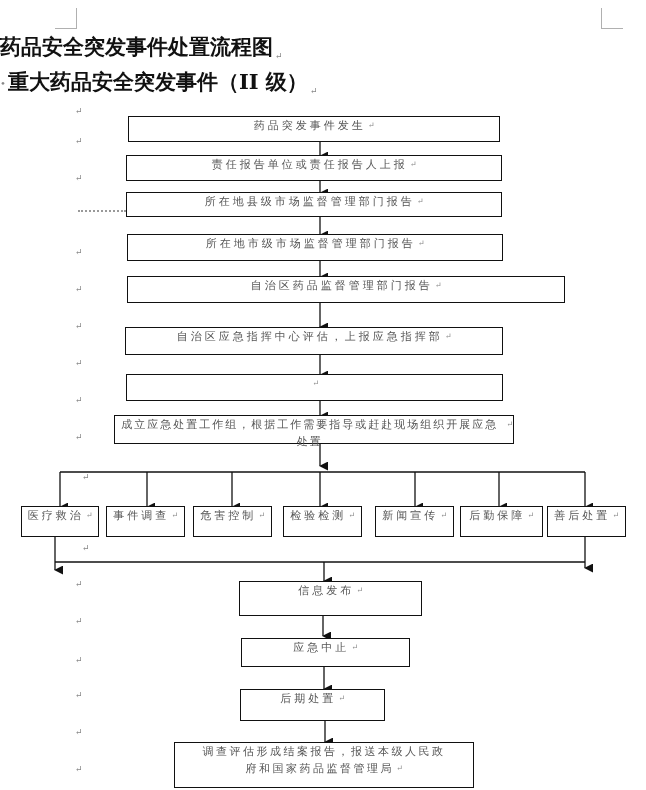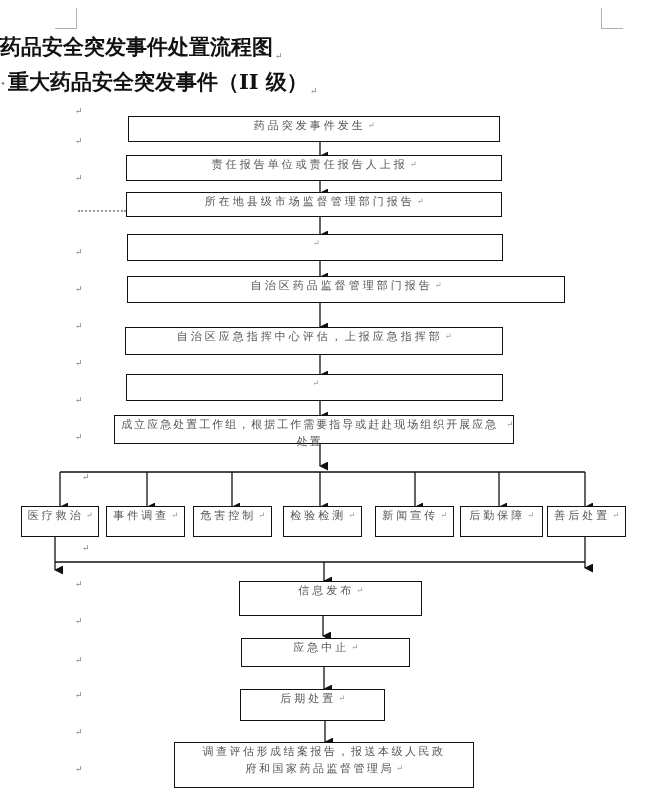--- a/index.html
+++ b/index.html
@@ -89,20 +89,21 @@
   </div>
 <div class="box" style="left:126px;top:155px;width:376px;height:26px">
     <span>责任报告单位或责任报告人上报</span>
     <span class="pm">↵</span>
   </div>
 <div class="box" style="left:126px;top:192px;width:376px;height:25px">
     <span>所在地县级市场监督管理部门报告</span>
     <span class="pm">↵</span>
   </div>
 <div class="box" style="left:127px;top:234px;width:376px;height:27px">
+    <span>所在地市级市场监督管理部门报告</span>
     <span class="pm">↵</span>
   </div>
 <div class="box" style="left:127px;top:276px;width:438px;height:27px">
     <span>自治区药品监督管理部门报告</span>
     <span class="pm">↵</span>
   </div>
 <div class="box" style="left:125px;top:327px;width:378px;height:28px">
     <span>自治区应急指挥中心评估，上报应急指挥部</span>
     <span class="pm">↵</span>
   </div>

